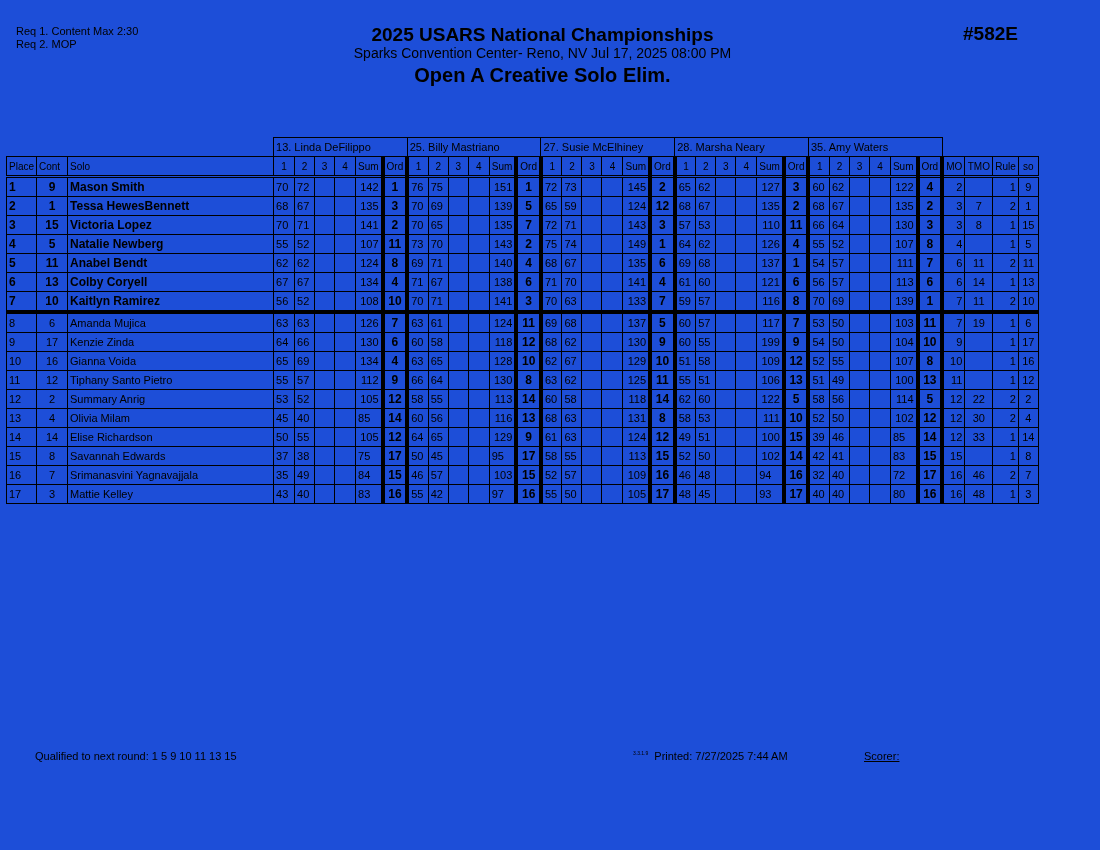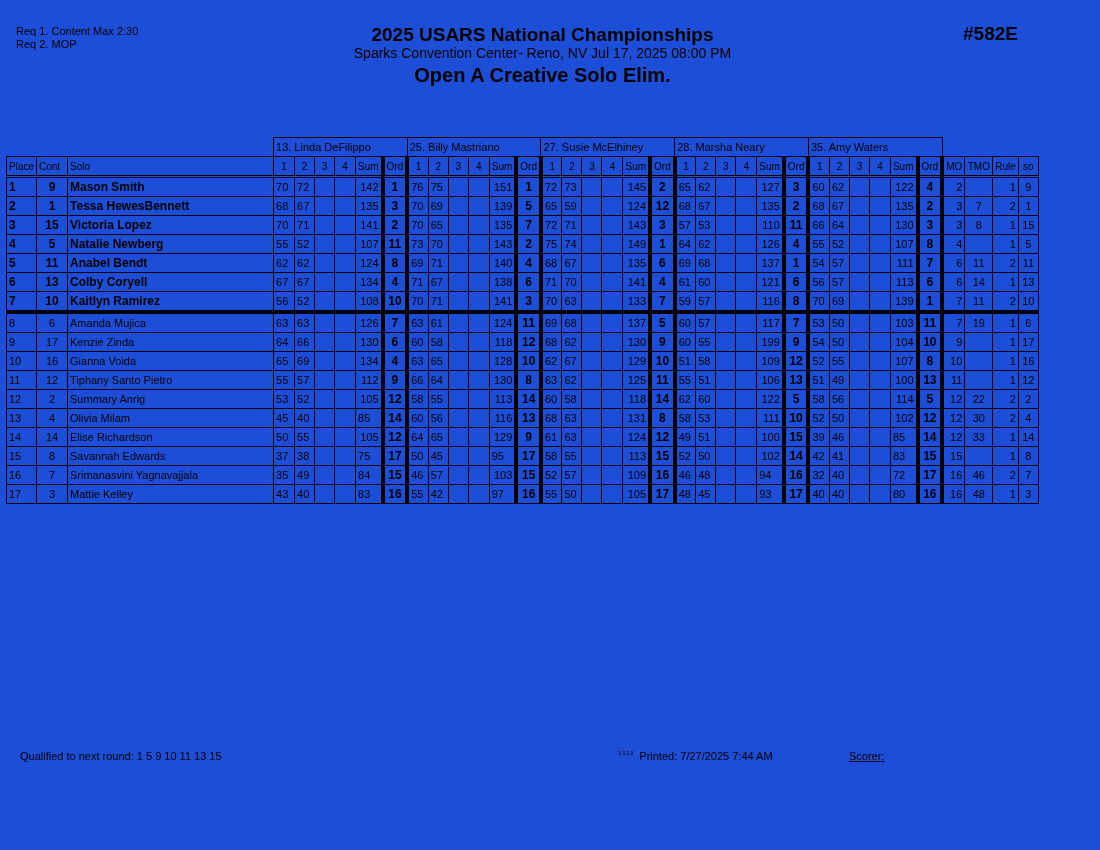--- a/index.html
+++ b/index.html
@@ -15,21 +15,21 @@
   table.res td { border:1px solid #000; height:18px; padding:0 2px; white-space:nowrap; overflow:hidden; }
   table.res tr.jrow td { height:18px; }
   table.res tr.jrow td.blank { border:none; }
   table.res tr.colhdr td { font-size:10px; height:18px; border-bottom:3px double #000; }
   td.c { text-align:center; }
   td.r { text-align:right; }
   td.ord { text-align:center; font-weight:bold; font-size:12px; border-left:4px solid #000 !important; border-right:4px solid #000 !important; }
   td.ordh { text-align:center; border-left:4px solid #000 !important; border-right:4px solid #000 !important; }
   tr.bold td.b { font-weight:bold; font-size:12px; }
   tr.cut td { border-bottom:4px solid #000; }
-  .foot { position:absolute; top:750px; font-size:11px; }
+  .foot { position:absolute; top:750px; font-size:11px;margin-left:15px; }
   .tiny { font-size:5px; vertical-align:super; margin-right:6px; }
 </style>
 </head>
 <body>
 
 <div class="page">
   <div class="req">
     <div>Req  1.  Content  Max 2:30</div>
     <div>Req  2.  MOP</div>
   </div>

